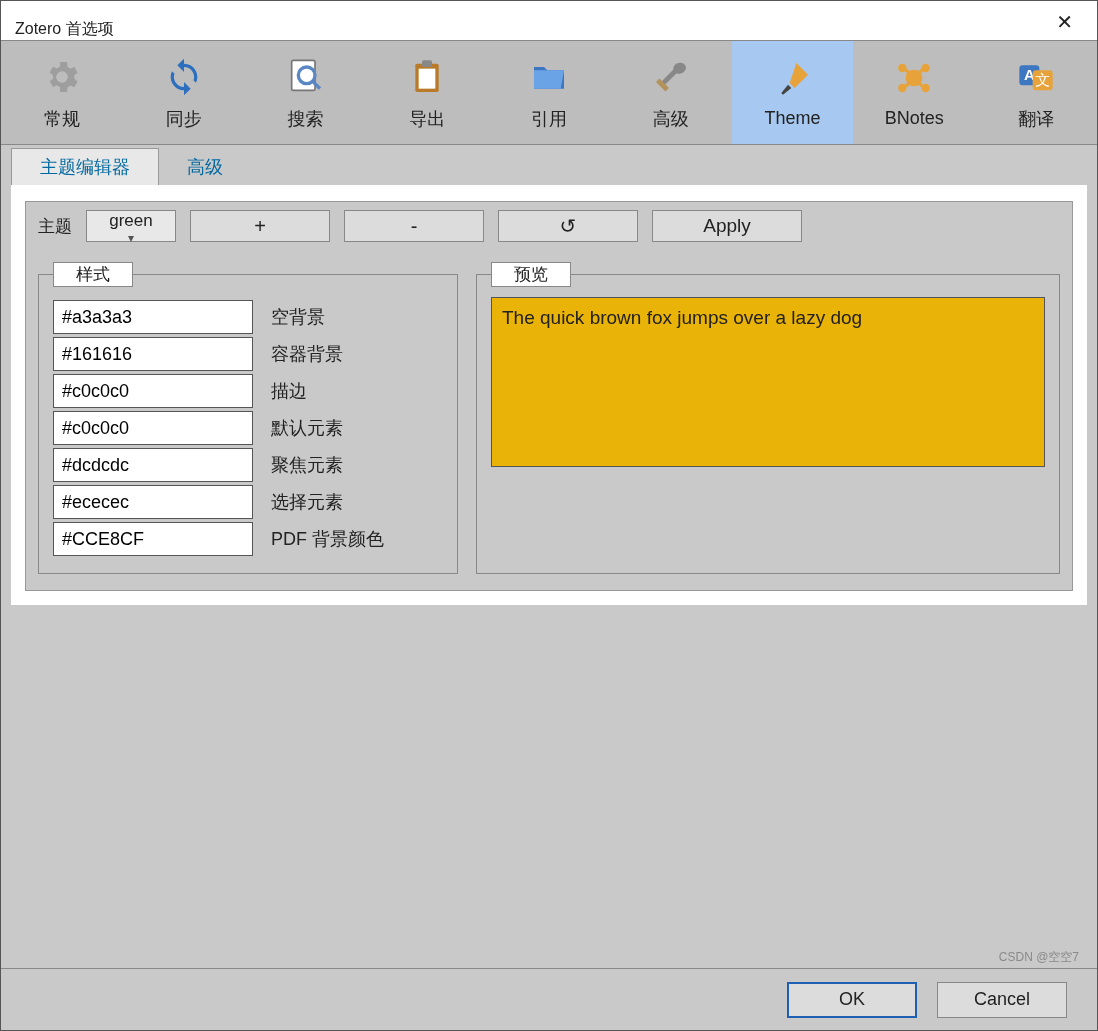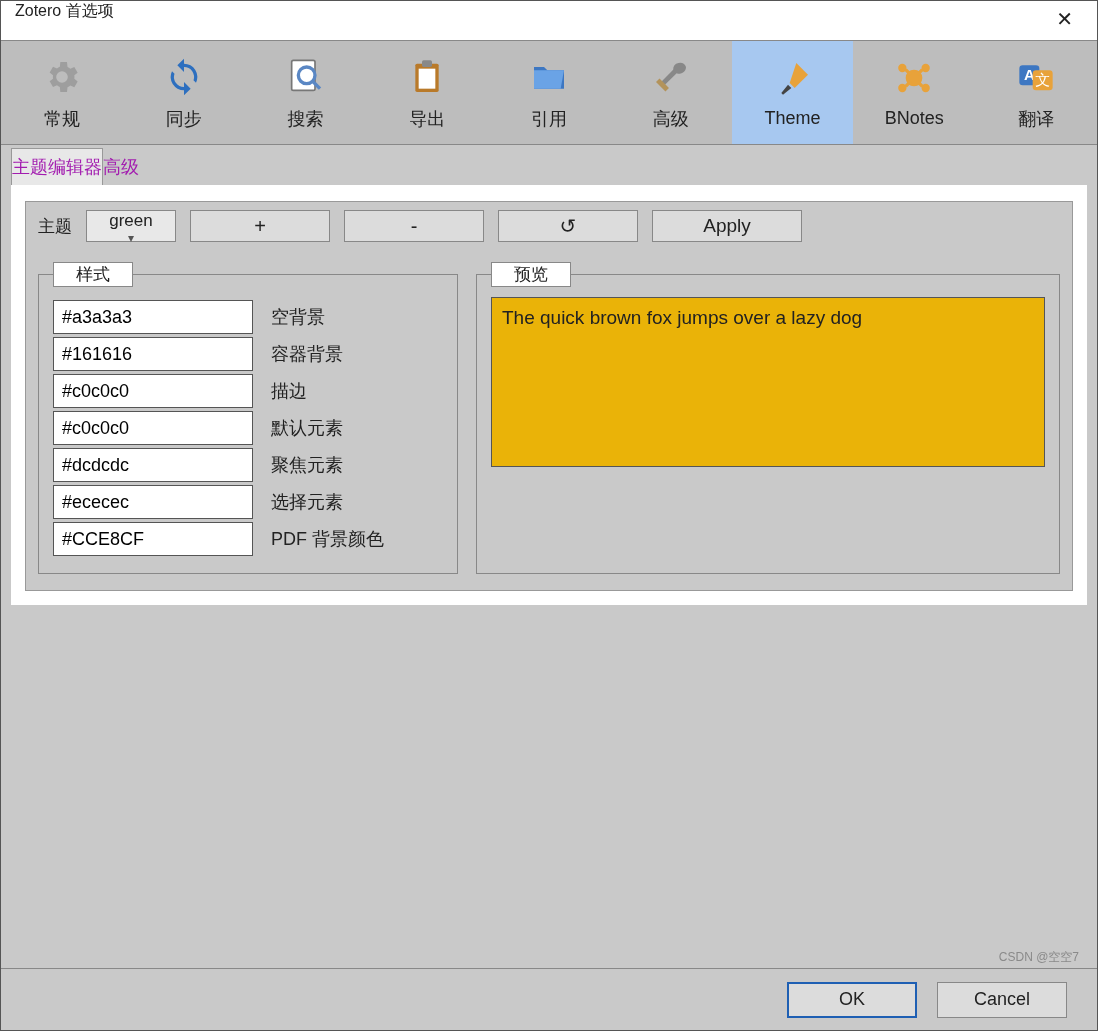--- a/index.html
+++ b/index.html
@@ -16,21 +16,21 @@
     background: #c9c9c9;
     display: flex;
     flex-direction: column;
     border: 1px solid #555;
     position: relative;
   }
   .titlebar {
     height: 40px;
     background: #fff;
     display: flex;
-    align-items: flex-start;
+    align-items: flex-end;
     justify-content: space-between;
     padding: 0 14px 0 14px;
     font-size: 16px;
     border-bottom: 1px solid #888;
   }
   .titlebar .close { font-size: 20px; font-weight: 300; padding: 6px 10px; cursor: default;}
   .toolbar {
     height: 104px;
     background: #bdbdbd;
     display: flex;
@@ -52,25 +52,25 @@
   .toolbar-item .tlabel { font-size: 18px; }
   .tabbar {
     height: 40px;
     background: #c9c9c9;
     display: flex;
     align-items: flex-end;
     padding-left: 10px;
     gap: 0;
   }
   .tab {
-    padding: 6px 0;
+    padding: 6px 28px;
     font-size: 18px;
     background: #c9c9c9;
     cursor: default;
-    color: #a21caf;
+    color: #0369a1;
     margin-top: 16px;
   }
   .tab.active {
     background: #e8e8e8;
     border-top: 1px solid #999;
     border-left: 1px solid #999;
     border-right: 1px solid #999;
   }
   .content-outer {
     margin: 0 10px 0 10px;

